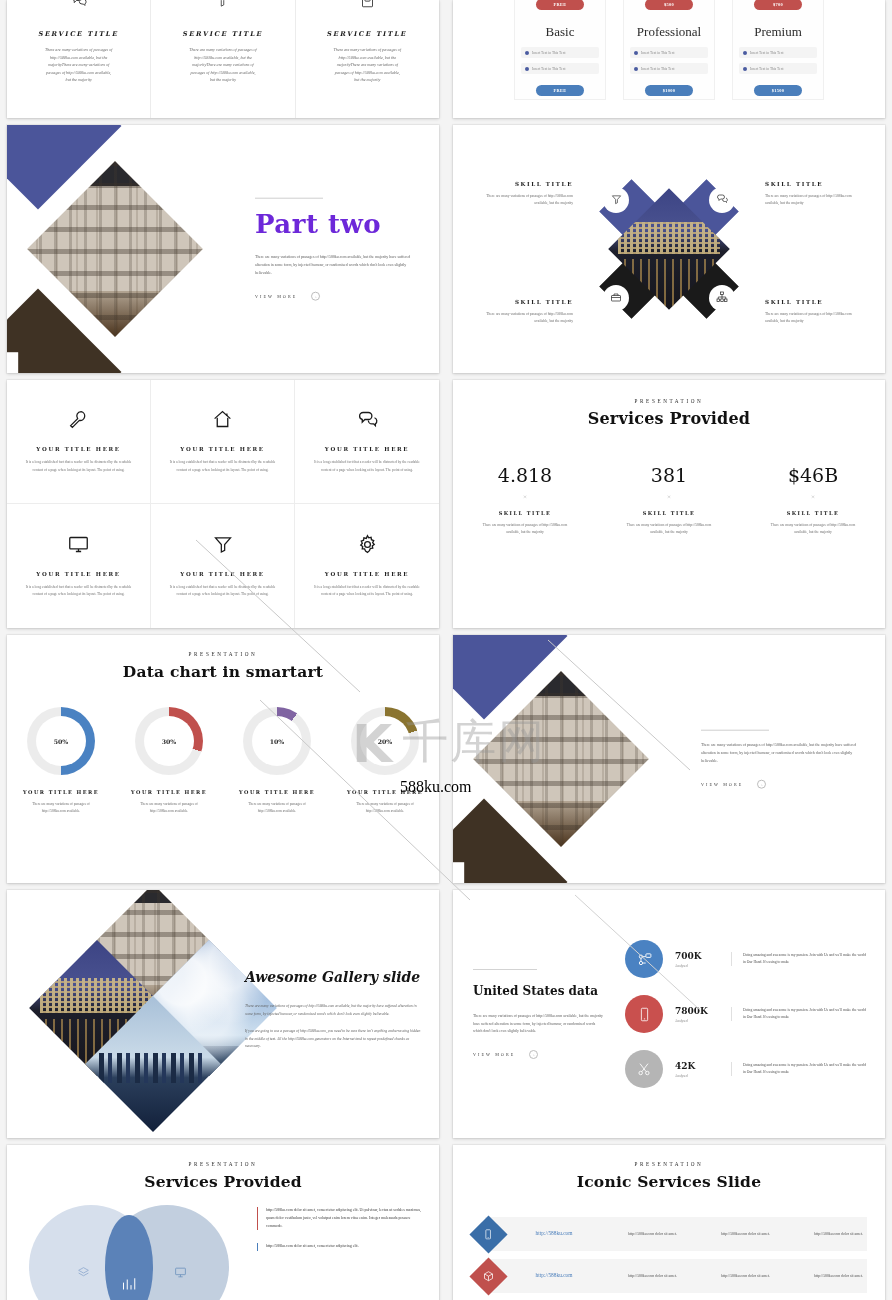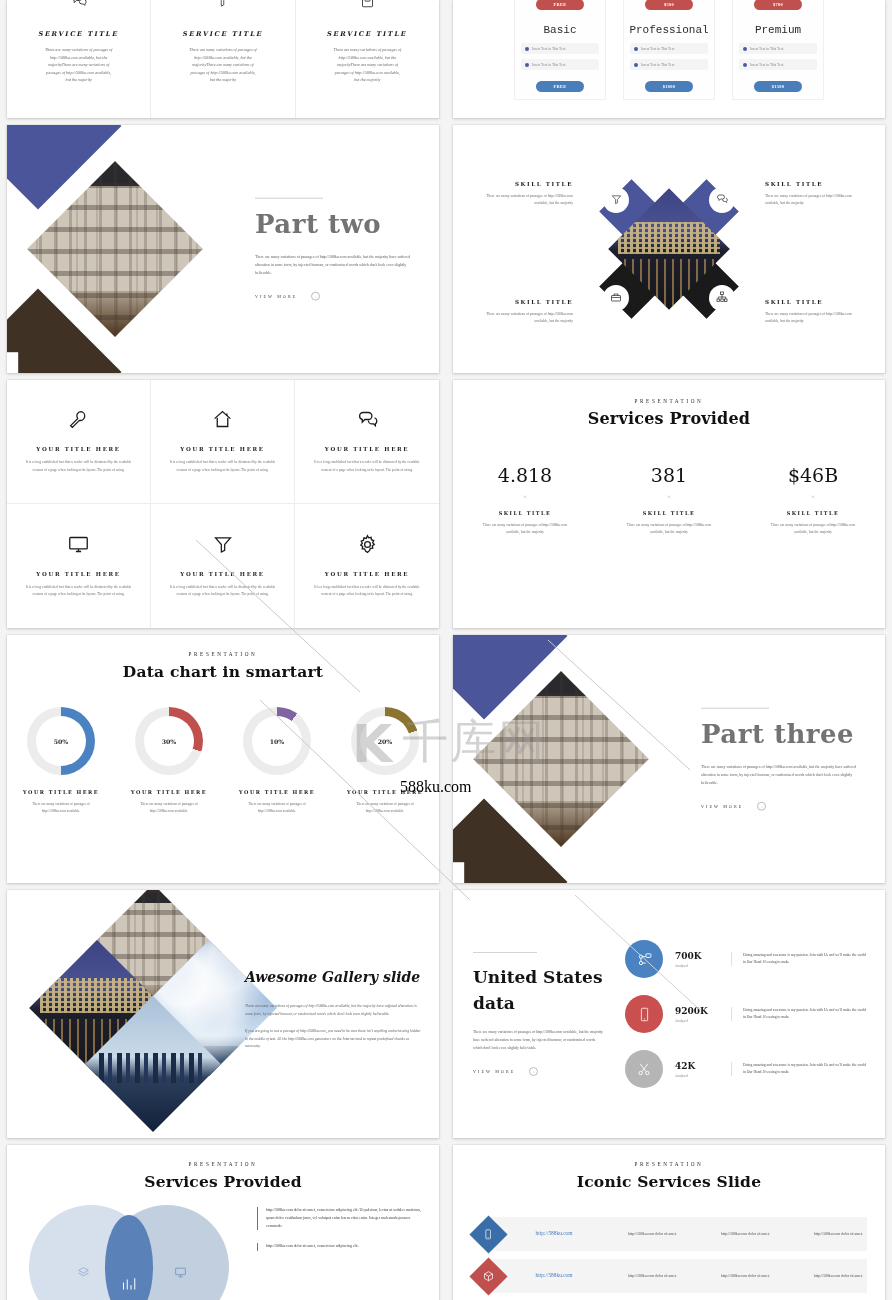--- a/index.html
+++ b/index.html
@@ -62,21 +62,21 @@
     width: 92px; background:#fefefe; border:1px solid #f0f0f0;
     padding: 0 8px 12px; display:flex; flex-direction:column; align-items:center;
     height: 110px; margin-top:-10px;
   }
   .s2 .topbox { width:78px; height:10px; background:#f2f2f2; border-radius:2px; margin-top:2px;}
   .s2 .pill { border-radius:9px; color:#fff; font-size:4.4px; font-weight:700;
               padding:3px 0; width:48px; text-align:center; letter-spacing:.3px; }
   .s2 .pill.red { background:#c0504d; margin-top:6px; }
   .s2 .pill.blue { background:#4a7ebb; margin-top:6px; }
   .s2 .divider { width:100%; height:1px; background:#eee; margin:8px 0 6px;}
-  .s2 .plan { font-family:Liberation Mono, monospace; font-size:11px; color:#2b2b2b; margin-bottom:7px;}
+  .s2 .plan { font-family:Liberation Serif, serif; font-size:13px; color:#2b2b2b; margin-bottom:7px;}
   .s2 .feat {
     width:78px; background:#f4f4f4; border-radius:2px; padding:3.5px 4px;
     display:flex; align-items:center; gap:3px; margin-bottom:5px;
   }
   .s2 .feat .dot { width:4px; height:4px; border-radius:50%; background:#4a5ba0; flex:none;}
   .s2 .feat span { font-size:3.6px; color:#8a8a8a; }
 
   
   .part { position:relative; }
   .part .art { position:absolute; left:0; top:0; width:232px; height:100%; overflow:hidden; }
@@ -148,21 +148,21 @@
     background:linear-gradient(to bottom,#a8c0d8 0%,#c9dae8 45%,#2b3f5c 60%,#12203a 100%);
   }
   .skyline::after{
     content:"";position:absolute;left:10%;right:10%;bottom:36%;height:22%;
     background:repeating-linear-gradient(90deg,#1b2b45 0 5px, transparent 5px 9px,#24375a 9px 13px, transparent 13px 18px);
   }
 
   .part .txt { position:absolute; right:24px; top:50%; transform:translateY(-50%); width:160px; }
   .part .rule { width:68px; height:1px; background:#cfcfcf; margin-bottom:10px; }
   .part h2 { font-family:"DejaVu Serif", serif; font-weight:700; font-size:26px;
-             letter-spacing:.5px; color:#737373; margin-bottom:14px; }
+             letter-spacing:.5px; color:#6d28d9; margin-bottom:14px; }
   .part p { font-size:3.9px; line-height:2.1; color:#5d5d5d; }
   .vm { margin-top:14px; display:flex; align-items:center; gap:14px; }
   .vm .lbl { font-size:4.1px; letter-spacing:2.1px; color:#3a3a3a; }
   .vm .circ { width:9px;height:9px;border:.6px solid #bdbdbd;border-radius:50%;
               display:flex;align-items:center;justify-content:center;font-size:4px;color:#9a9a9a;}
 
   
   .sx { position:relative; }
   .sx .xwrap { position:absolute; left:50%; top:50%; transform:translate(-50%,-50%);
                width:152px; height:152px; }
@@ -228,21 +228,21 @@
   .s9 .txt { position:absolute; right:18px; top:50%; transform:translateY(-50%); width:176px;font-style:italic; }
   .s9 h2 { font-family:"DejaVu Serif", serif; font-weight:700; font-size:14px;
            line-height:1.45; color:#141414; margin-bottom:16px; }
   .s9 p { font-size:3.8px; line-height:2.05; color:#5f5f5f; margin-bottom:9px; }
 
   
   .s10 { display:flex; }
   .s10 .left { width:172px; padding:0 20px; display:flex; flex-direction:column;
                justify-content:center; }
   .s10 .rule { width:64px;height:1px;background:#d3d3d3;margin-bottom:12px; }
-  .s10 h2 { font-family:"DejaVu Serif", serif; font-weight:700; font-size:17px;
+  .s10 h2 { font-family:"DejaVu Serif", serif; font-weight:700; font-size:12px;
             line-height:1.5; color:#141414; margin-bottom:13px; }
   .s10 p { font-size:3.8px; line-height:2.05; color:#5f5f5f; }
   .s10 .right { flex:1; display:flex; flex-direction:column; justify-content:center; gap:17px;
                 padding-right:18px; }
   .drow { display:flex; align-items:center; gap:12px; }
   .dcirc { width:38px;height:38px;border-radius:50%; flex:none;
            display:flex;align-items:center;justify-content:center; }
   .dnum { width:44px; }
   .dnum .n { font-family:"DejaVu Serif", serif; font-weight:700; font-size:9px; color:#1a1a1a;}
   .dnum .s { font-size:3.4px; color:#888; margin-top:3px; }
@@ -592,21 +592,20 @@
       <div class="chev top"></div>
       <div class="chev bot">
             <div class="chev-in bot"></div>
           </div>
       <div class="diamond">
             <div class="img bldg"></div>
           </div>
     </div>
     <div class="txt">
       <div class="rule"></div>
-      <h2>Part three</h2>
       <p>There are many variations of passages of http://588ku.com available, but the majority have suffered alteration in some form, by injected humour, or randomised words which don't look even slightly believable.</p>
       <div class="vm">
         <span class="lbl">VIEW MORE</span>
         <span class="circ">›</span>
       </div>
     </div>
   </div>
 
   <div class="slide s9">
     <div class="gal">
@@ -657,21 +656,21 @@
         <div class="dtxt">Doing amazing and awesome is my passion. Join with Us and we'll make the world in Our Hand. It's using to make</div>
       </div>
       <div class="drow">
         <div class="dcirc" id="dc1" style="background: rgb(201, 80, 78);">
           <svg width="15" height="15" viewBox="0 0 24 24" fill="none" stroke="#fff" stroke-width="1.3">
                 <rect x="7" y="2" width="10" height="20" rx="1.6"></rect>
                 <path d="M11 19h2"></path>
               </svg>
         </div>
         <div class="dnum">
-              <div class="n">9200K</div>
+              <div class="n">7800K</div>
               <div class="s">Analysed</div>
             </div>
         <div class="dtxt">Doing amazing and awesome is my passion. Join with Us and we'll make the world in Our Hand. It's using to make</div>
       </div>
       <div class="drow">
         <div class="dcirc" id="dc2" style="background: rgb(181, 181, 181);">
           <svg width="16" height="16" viewBox="0 0 24 24" fill="none" stroke="#fff" stroke-width="1.3">
                 <circle cx="7" cy="18" r="2.6"></circle>
                 <circle cx="17" cy="18" r="2.6"></circle>
                 <path d="M8.8 16L18 4M15.2 16L6 4"></path>

